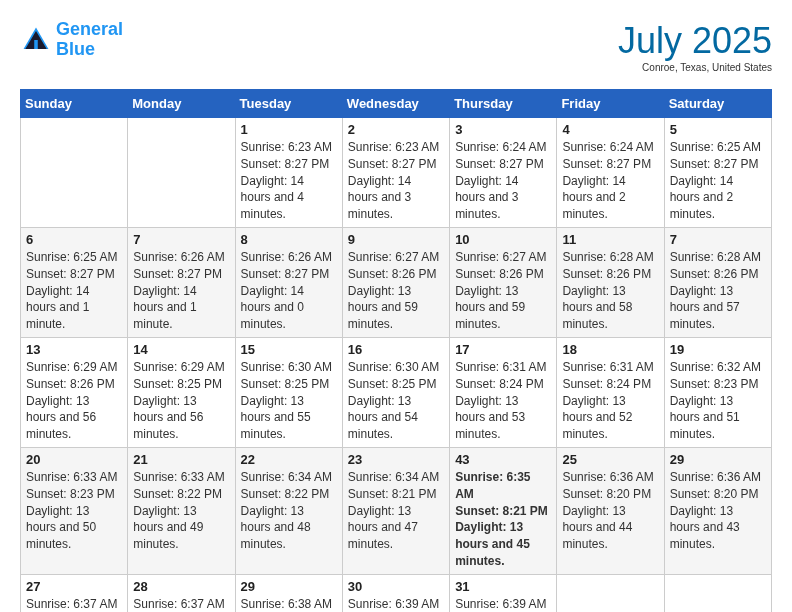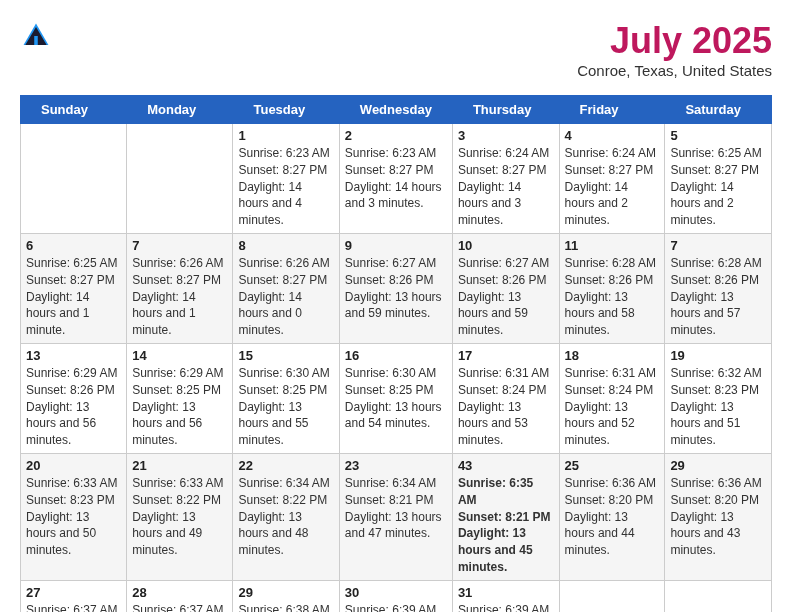--- a/index.html
+++ b/index.html
@@ -32,37 +32,37 @@
     }
     .logo-icon {
       width: 32px;
       height: 32px;
     }
     .title-block {
       text-align: right;
     }
     .month-year {
       font-size: 36px;
-      font-weight: bold;
-      color: #be185d;
+      font-weight: normal;
+      color: #0369a1;
     }
     .location {
-      font-size: 15px;
+      font-size: 10px;
       color: #333;
     }
     .calendar {
       width: 100%;
       border-collapse: collapse;
       border: 1px solid #ccc;
     }
     .calendar th {
       background: #2563c0;
       color: #fff;
       font-size: 13px;
-      padding: 6px 20px;
+      padding: 6px 4px;
       text-align: left;
       border: 1px solid #2563c0;
     }
     .calendar td {
       vertical-align: top;
       border: 1px solid #ccc;
       padding: 4px 5px;
       font-size: 10.5px;
       color: #222;
       width: 107px;
@@ -89,20 +89,24 @@
   </style>
 </head>
 <body>
 
 <div class="header">
   <div class="logo">
     <svg class="logo-icon" viewBox="0 0 36 36" xmlns="http://www.w3.org/2000/svg">
       <polygon points="18,4 32,28 4,28" fill="#2196F3"></polygon>
       <polygon points="18,8 30,28 20,28 20,18 16,18 16,28 6,28" fill="#1a1a2e"></polygon>
     </svg>
+    <div class="logo-text">
+      <div><span>General</span></div>
+      <div style="color:#2196F3;">Blue</div>
+    </div>
   </div>
   <div class="title-block">
     <div class="month-year">July 2025</div>
     <div class="location">Conroe, Texas, United States</div>
   </div>
 </div>
 
 <table class="calendar">
   <thead>
     <tr>

